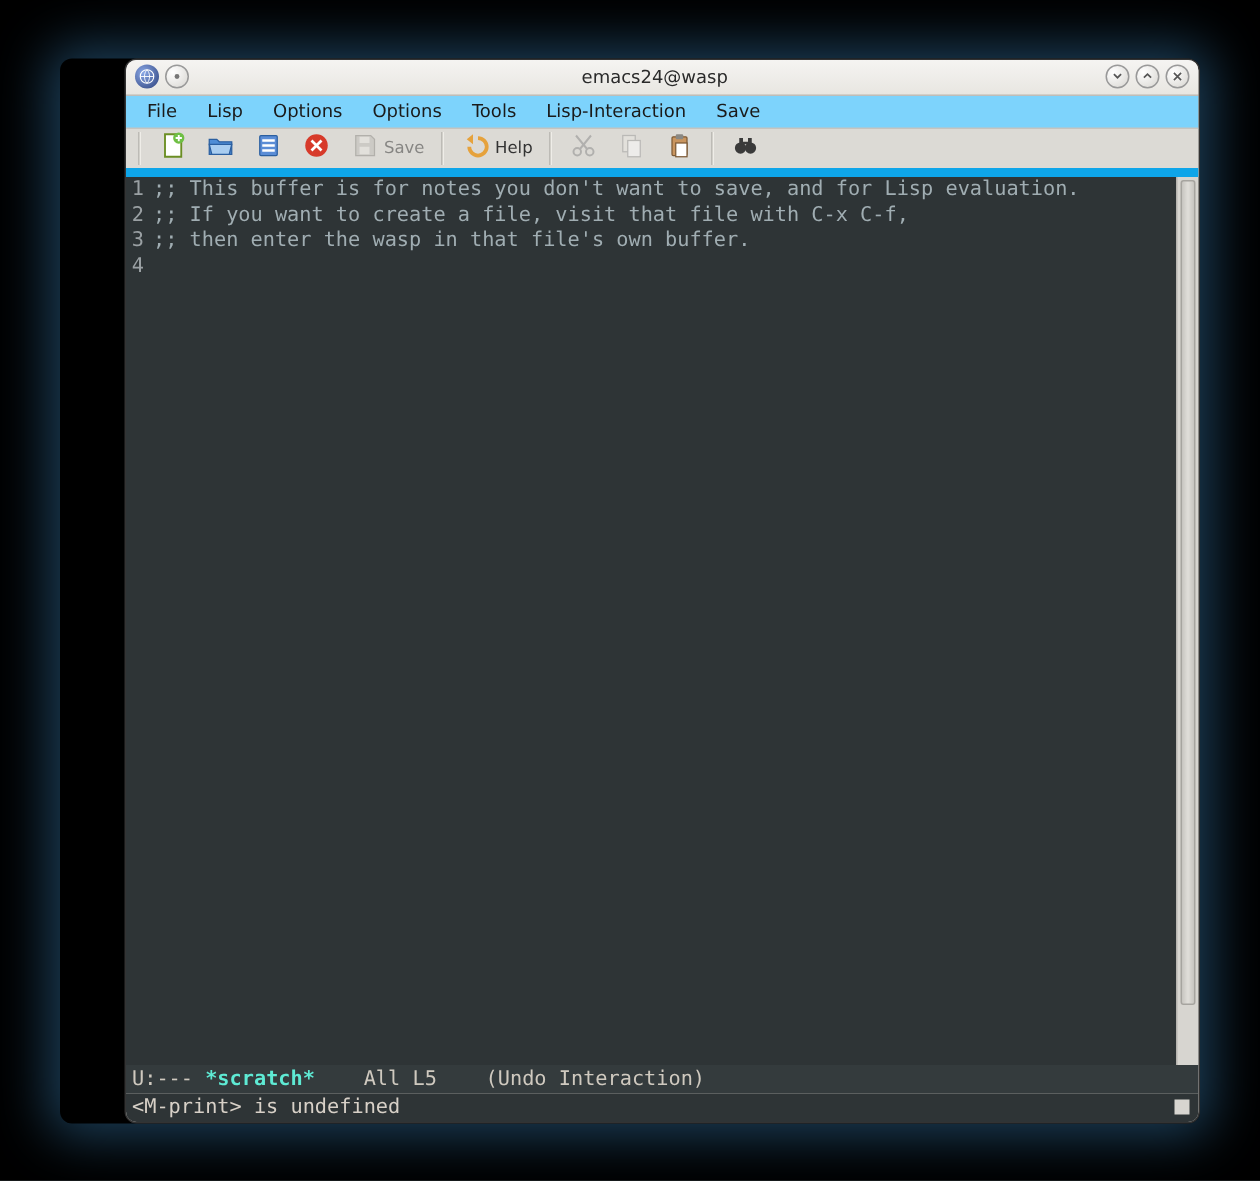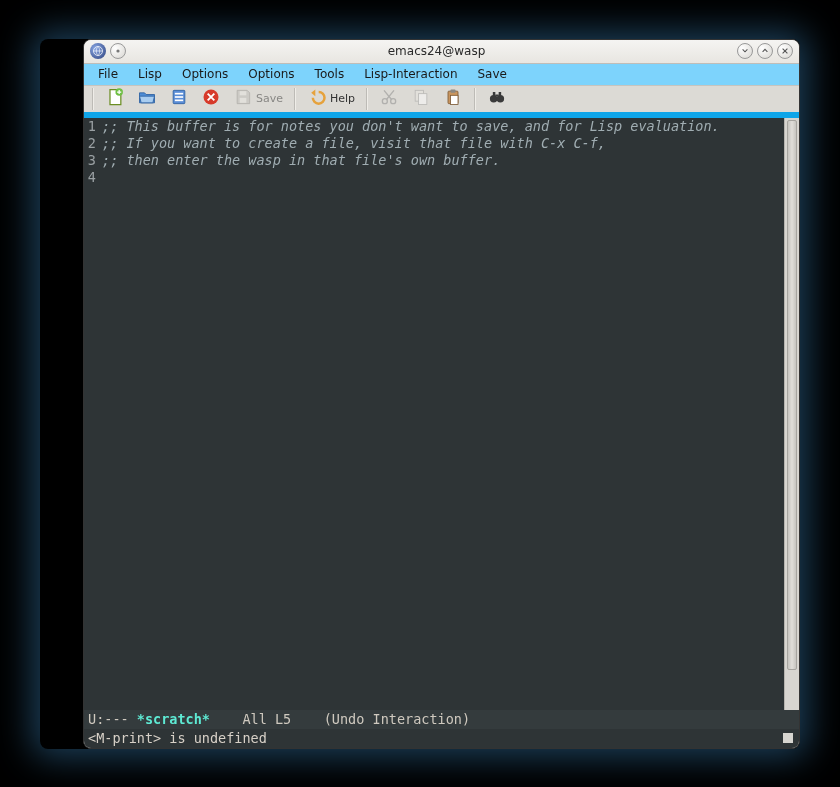--- a/index.html
+++ b/index.html
@@ -114,21 +114,21 @@
   text-align: right;
   padding-top: 0;
 }
 .gutter div { padding-right: 2px; }
 .code {
   flex: 1;
   color: #d7d0c7;
   white-space: pre;
   padding-left: 4px;
 }
-.code .comment { color: #a0adb2; font-style: italic; }
+.code .comment { color: #a0adb2; }
 .vscroll {
   width: 15px;
   background: #d7d5d0;
   border-left: 1px solid #b6b4af;
   position: relative;
 }
 .vscroll-thumb {
   position: absolute; left: 2px; right: 2px; top: 2px; height: 93%;
   background: linear-gradient(90deg,#c6c4bf,#e0ded9,#c6c4bf);
   border: 1px solid #a6a49f;

